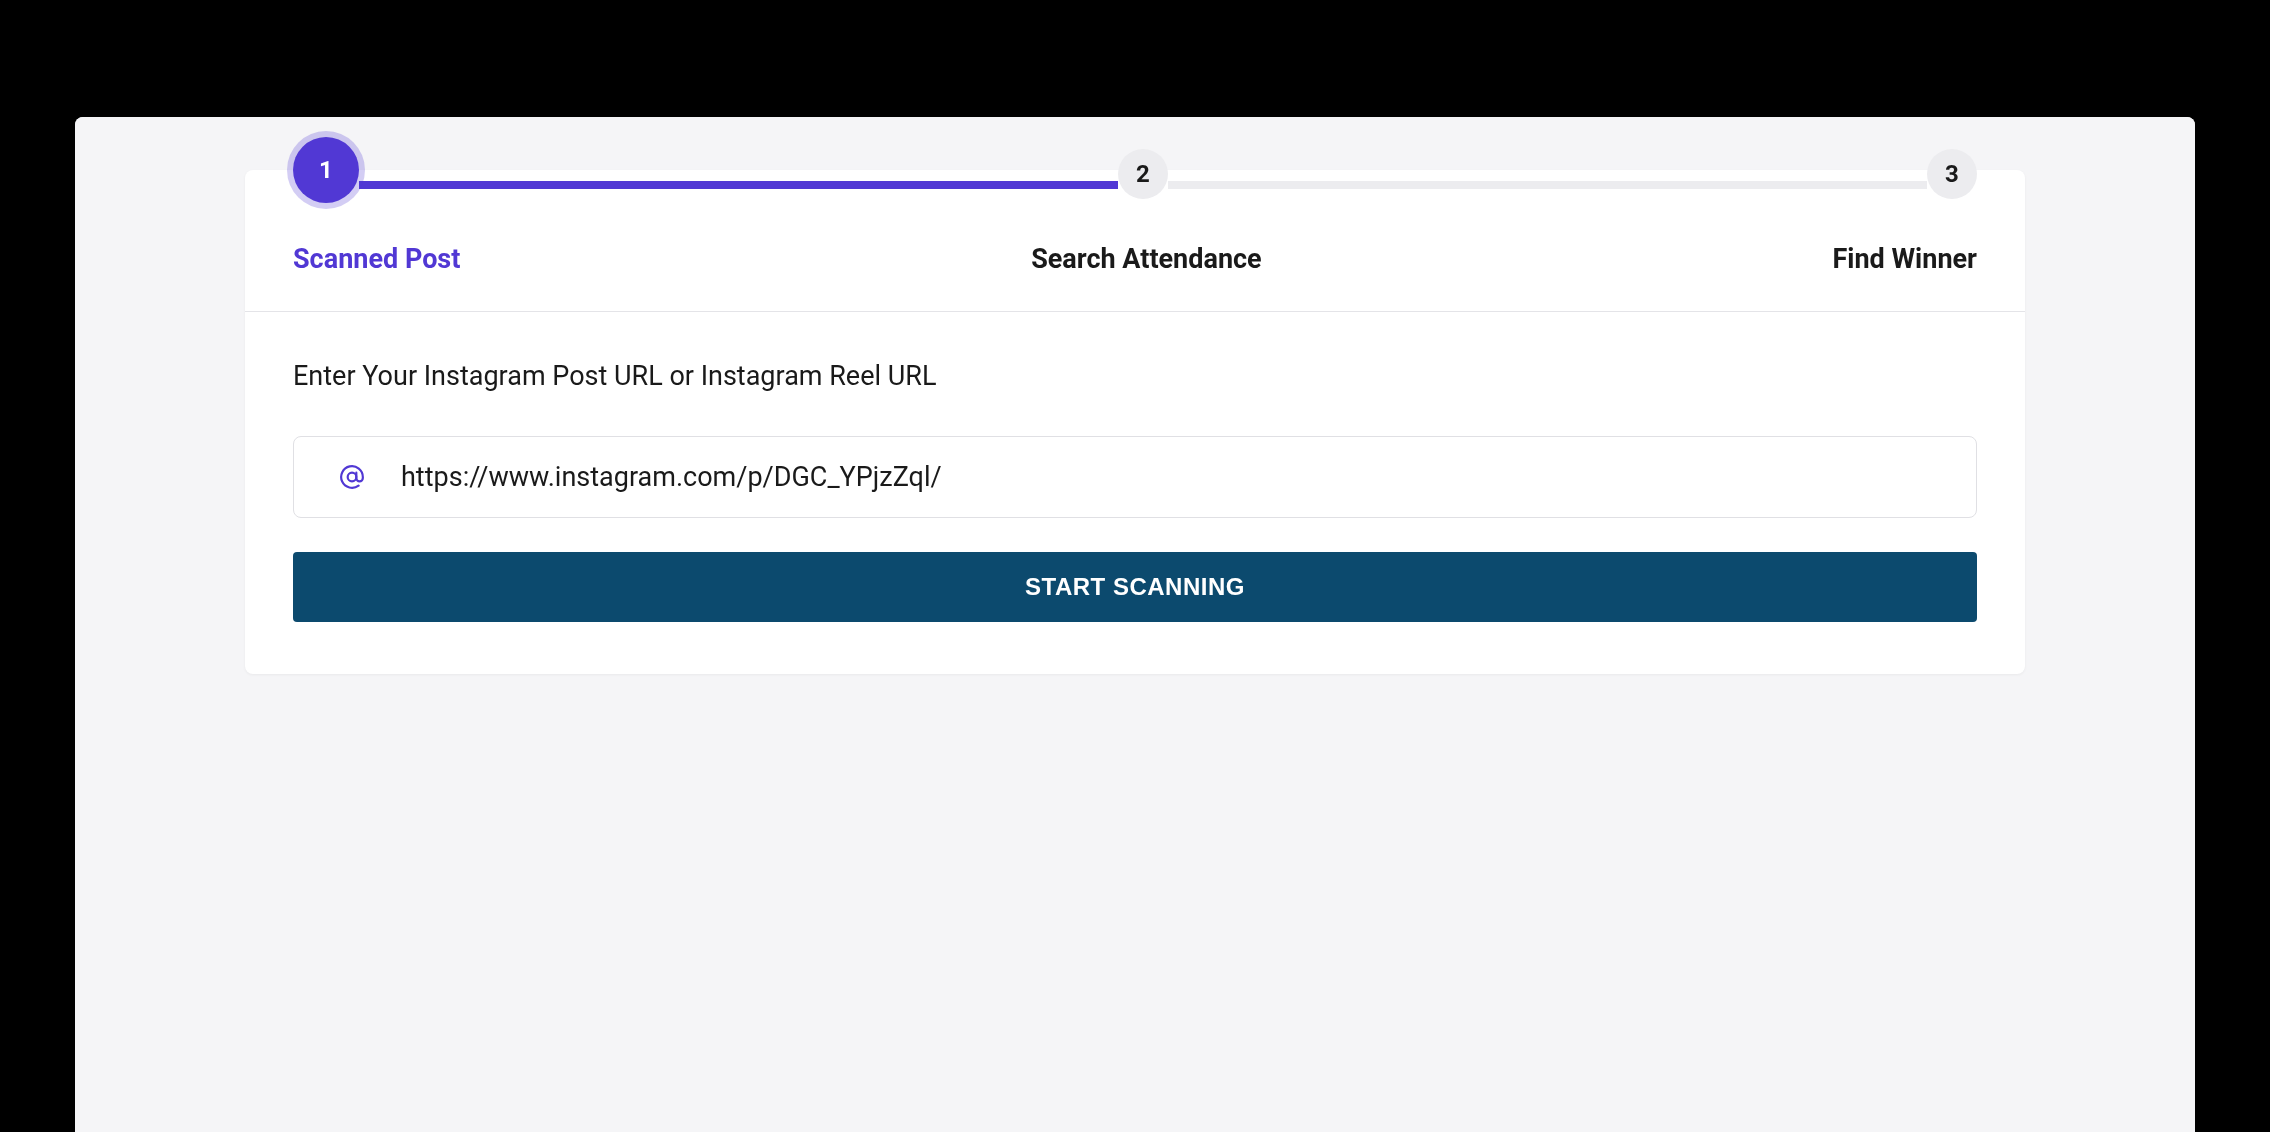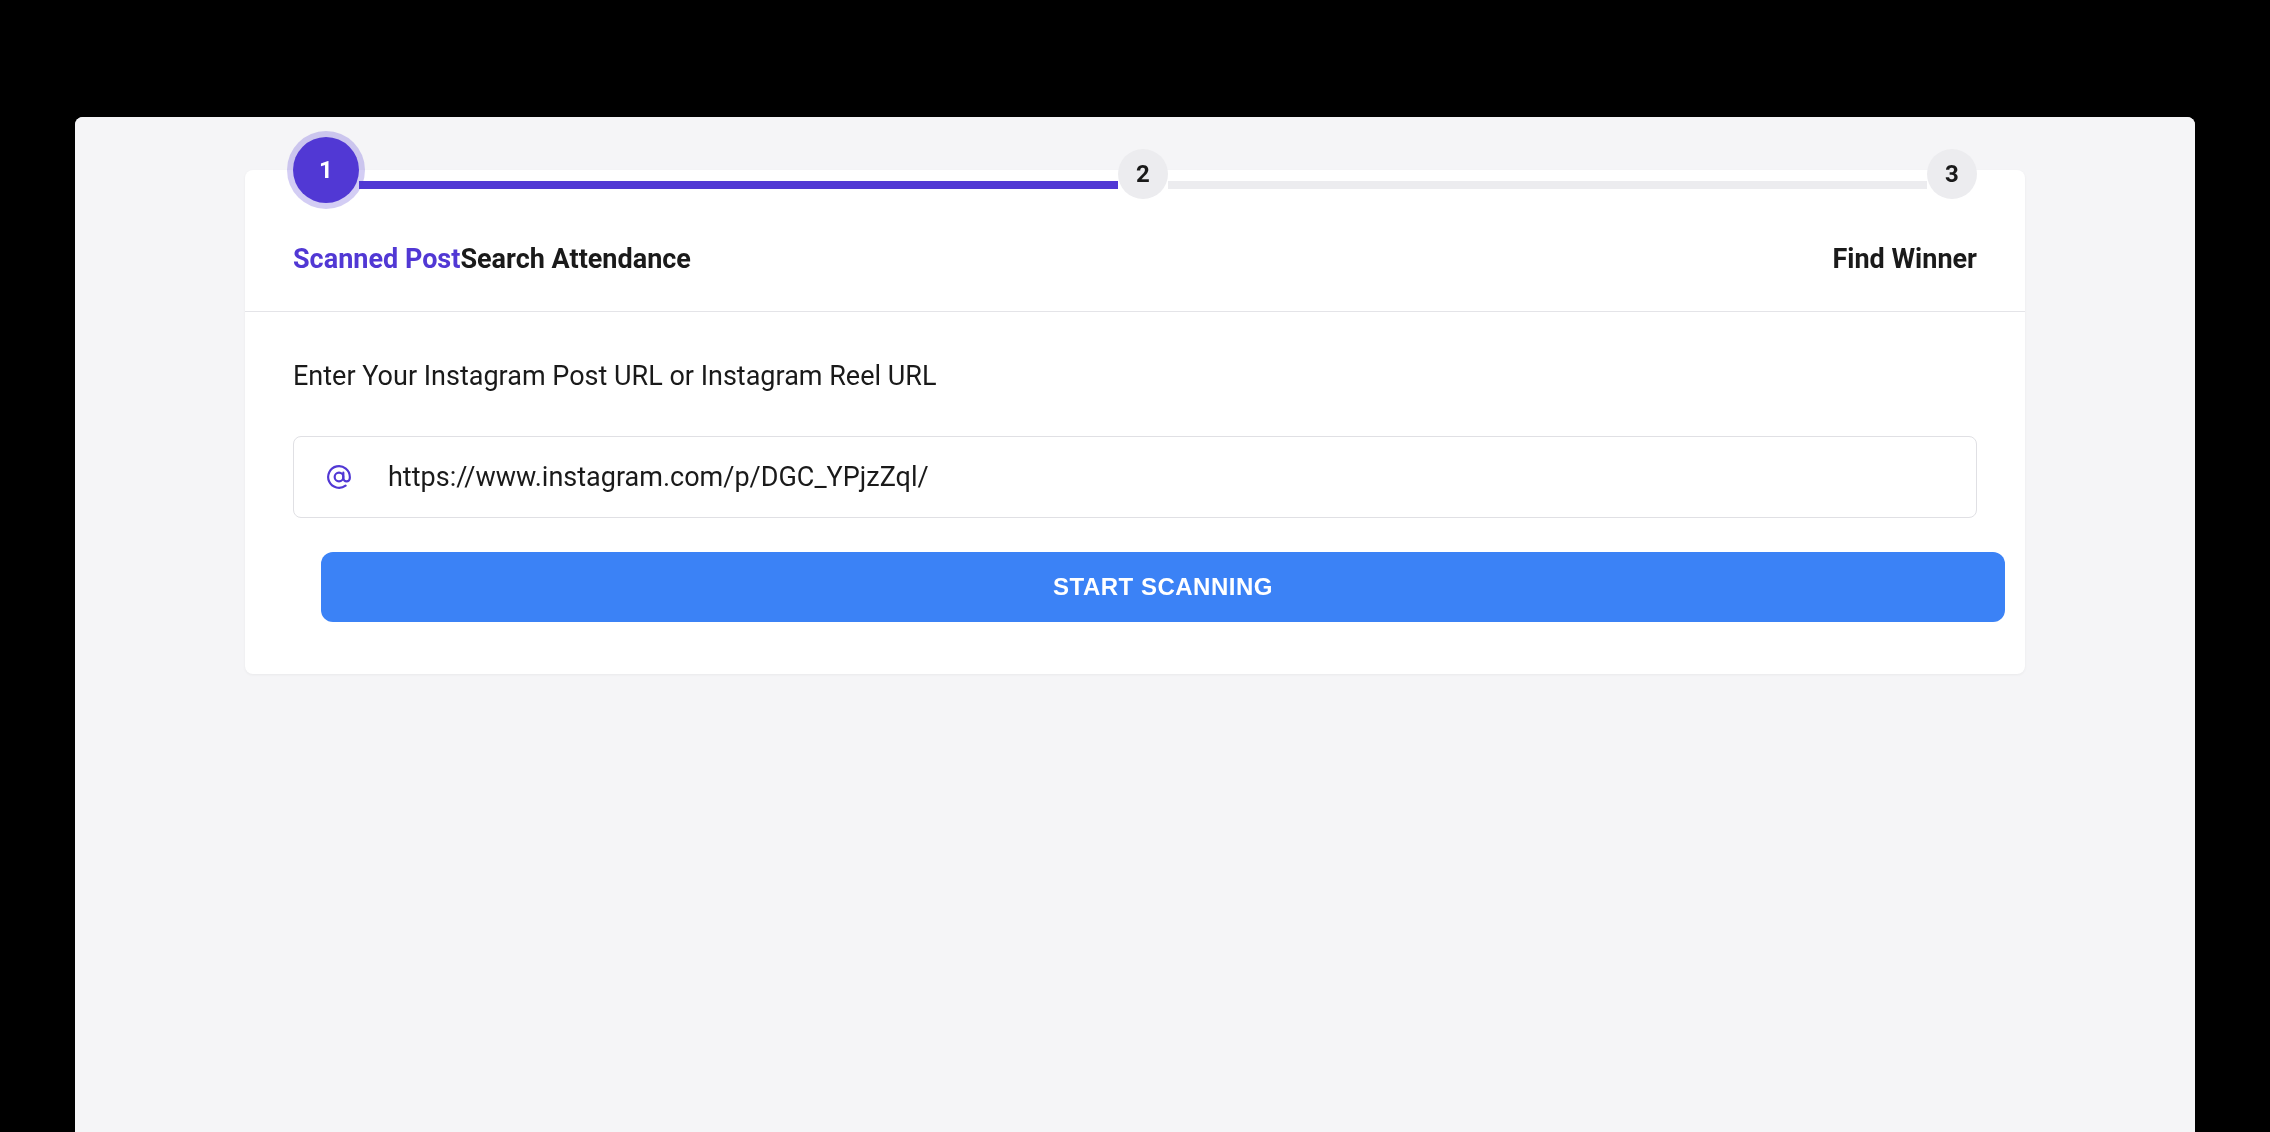--- a/index.html
+++ b/index.html
@@ -116,40 +116,40 @@
 
     .step-label.active {
       color: #5138d4;
     }
 
     .step-label.inactive {
       color: #1a1a1a;
     }
 
     .step-label.left { text-align: center; }
-    .step-label.center { flex: 1; }
+    .step-label.center { text-align: center; flex: 1; }
     .step-label.right { text-align: left; }
 
     .content {
       padding: 48px 48px 52px 48px;
     }
 
     .instruction {
       font-size: 27px;
       color: #1a1a1a;
       margin-bottom: 44px;
       font-weight: 400;
     }
 
     .input-wrapper {
       display: flex;
       align-items: center;
       border: 1px solid #e0e0e4;
       border-radius: 8px;
-      padding: 0 32px;
+      padding: 0 45px;
       height: 82px;
       margin-bottom: 34px;
     }
 
     .at-icon {
       color: #5138d4;
       margin-right: 36px;
       display: flex;
       align-items: center;
     }
@@ -160,29 +160,28 @@
       outline: none;
       font-size: 27px;
       color: #1a1a1a;
       font-family: inherit;
       background: transparent;
     }
 
     .start-button {
       width: 100%;
       height: 70px;
-      background: #3b82f6;
+      background: #0c4a6e;
       color: #fff;
       border: none;
-      border-radius: 12px;
+      border-radius: 4px;
       font-size: 24px;
       font-weight: 700;
       letter-spacing: 0.5px;
       cursor: pointer;
-      margin-left: 28px;
     }
   </style>
 </head>
 <body>
 
 <div class="outer-container"></div>
 <div class="bottom-white"></div>
 
 <div class="outer-container">
   <div class="card">

